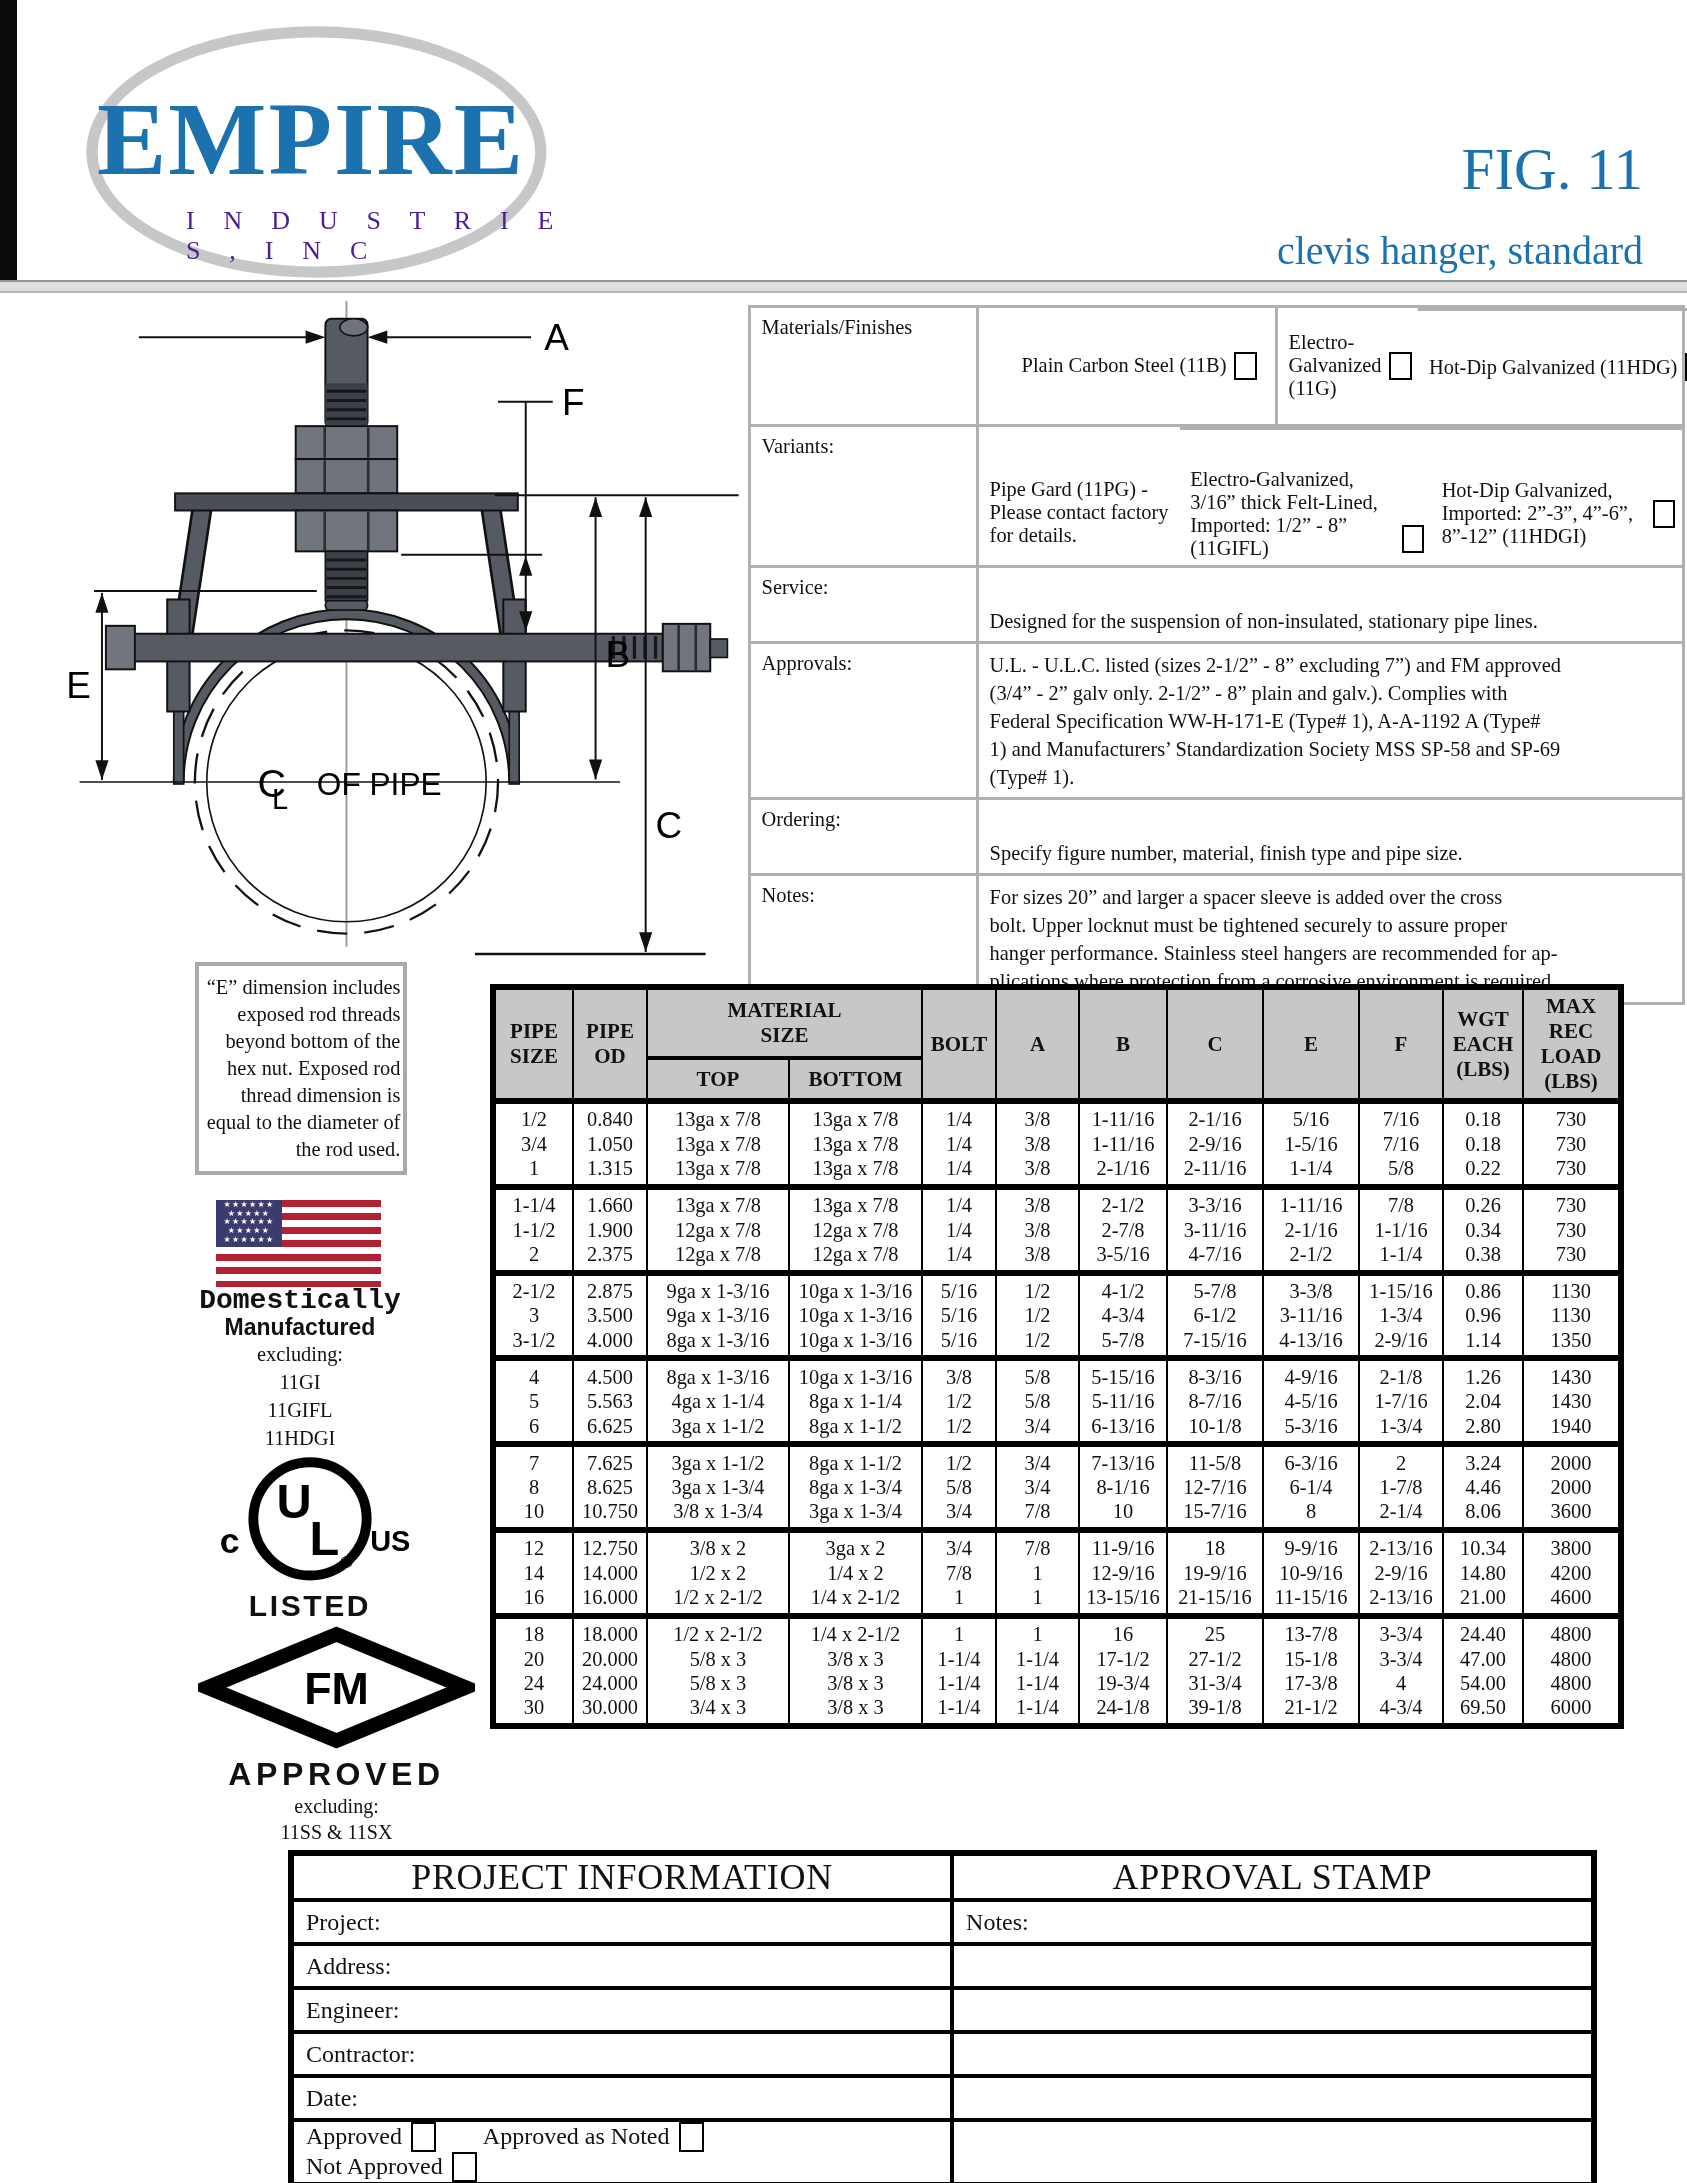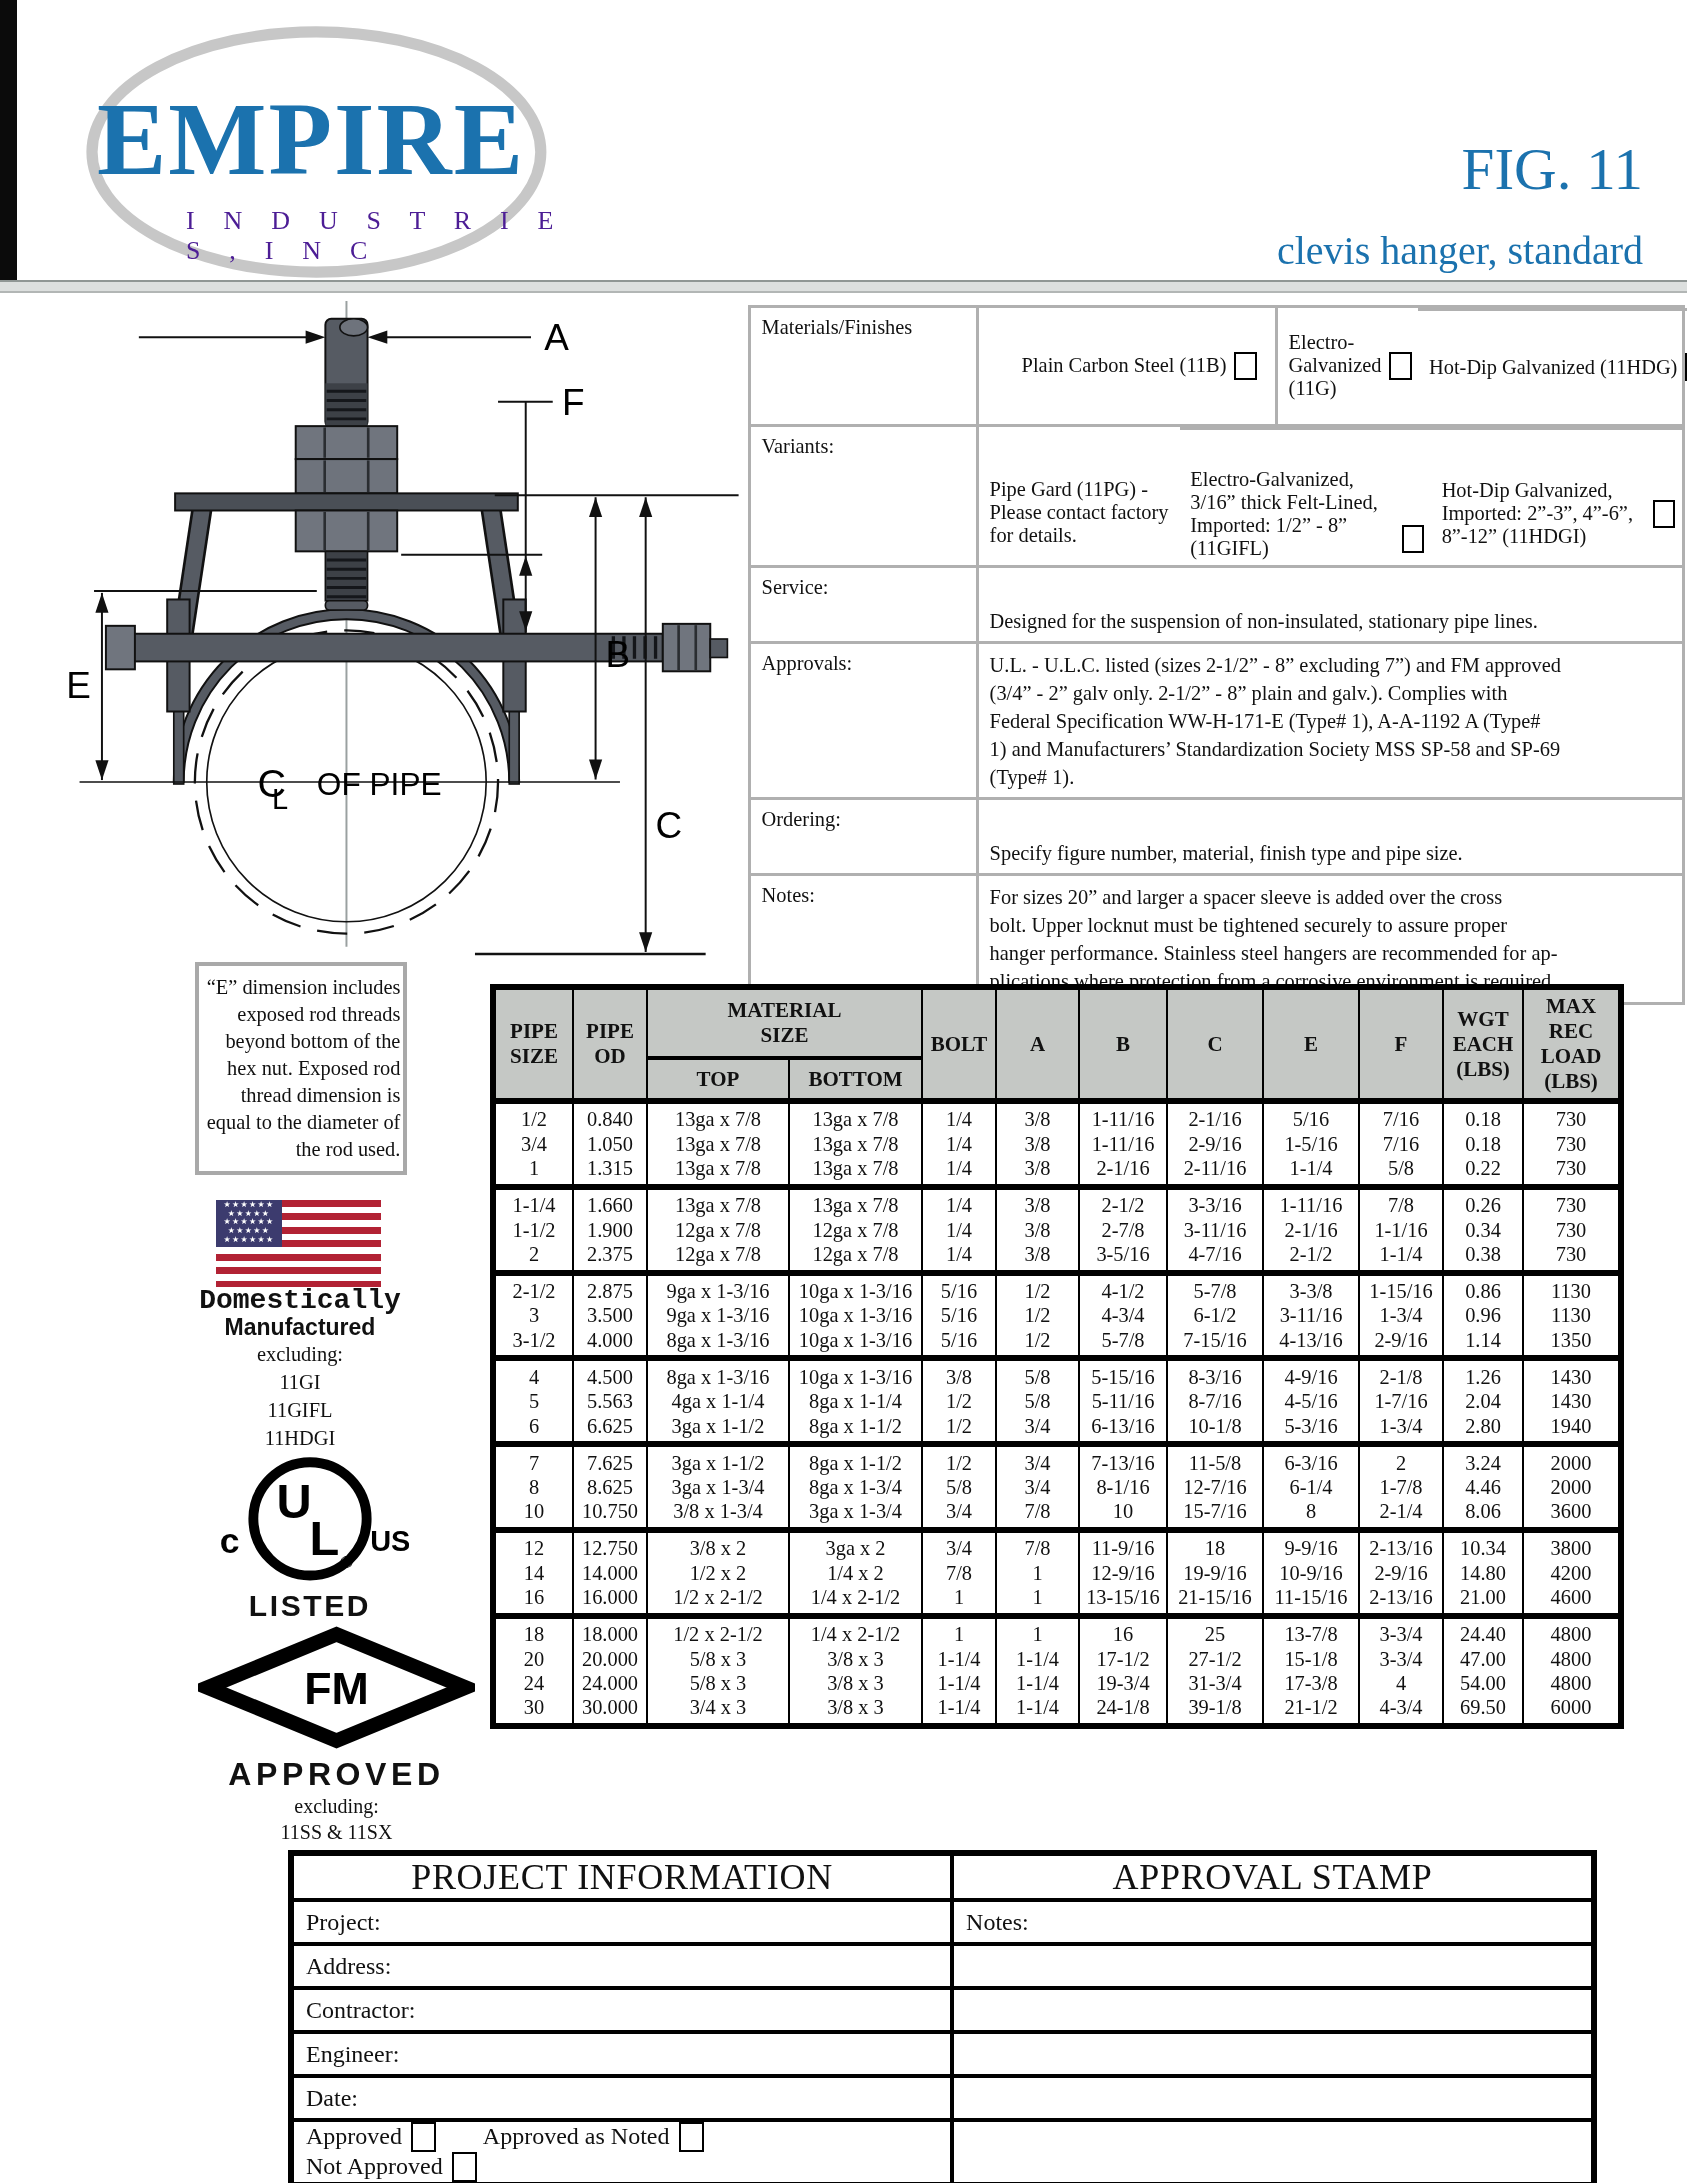--- a/index.html
+++ b/index.html
@@ -828,25 +828,25 @@
   </tr>
   <tr>
     <td>Project:</td>
     <td>Notes:</td>
   </tr>
   <tr>
     <td>Address:</td>
     <td></td>
   </tr>
   <tr>
-    <td>Contractor:</td>
+    <td>Engineer:</td>
     <td></td>
   </tr>
   <tr>
-    <td>Engineer:</td>
+    <td>Contractor:</td>
     <td></td>
   </tr>
   <tr>
     <td>Date:</td>
     <td></td>
   </tr>
   <tr>
     <td>
       <span class="opt"><span>Approved</span><span class="cb2"></span></span>
       <span class="opt"><span>Approved as Noted</span><span class="cb2"></span></span>

